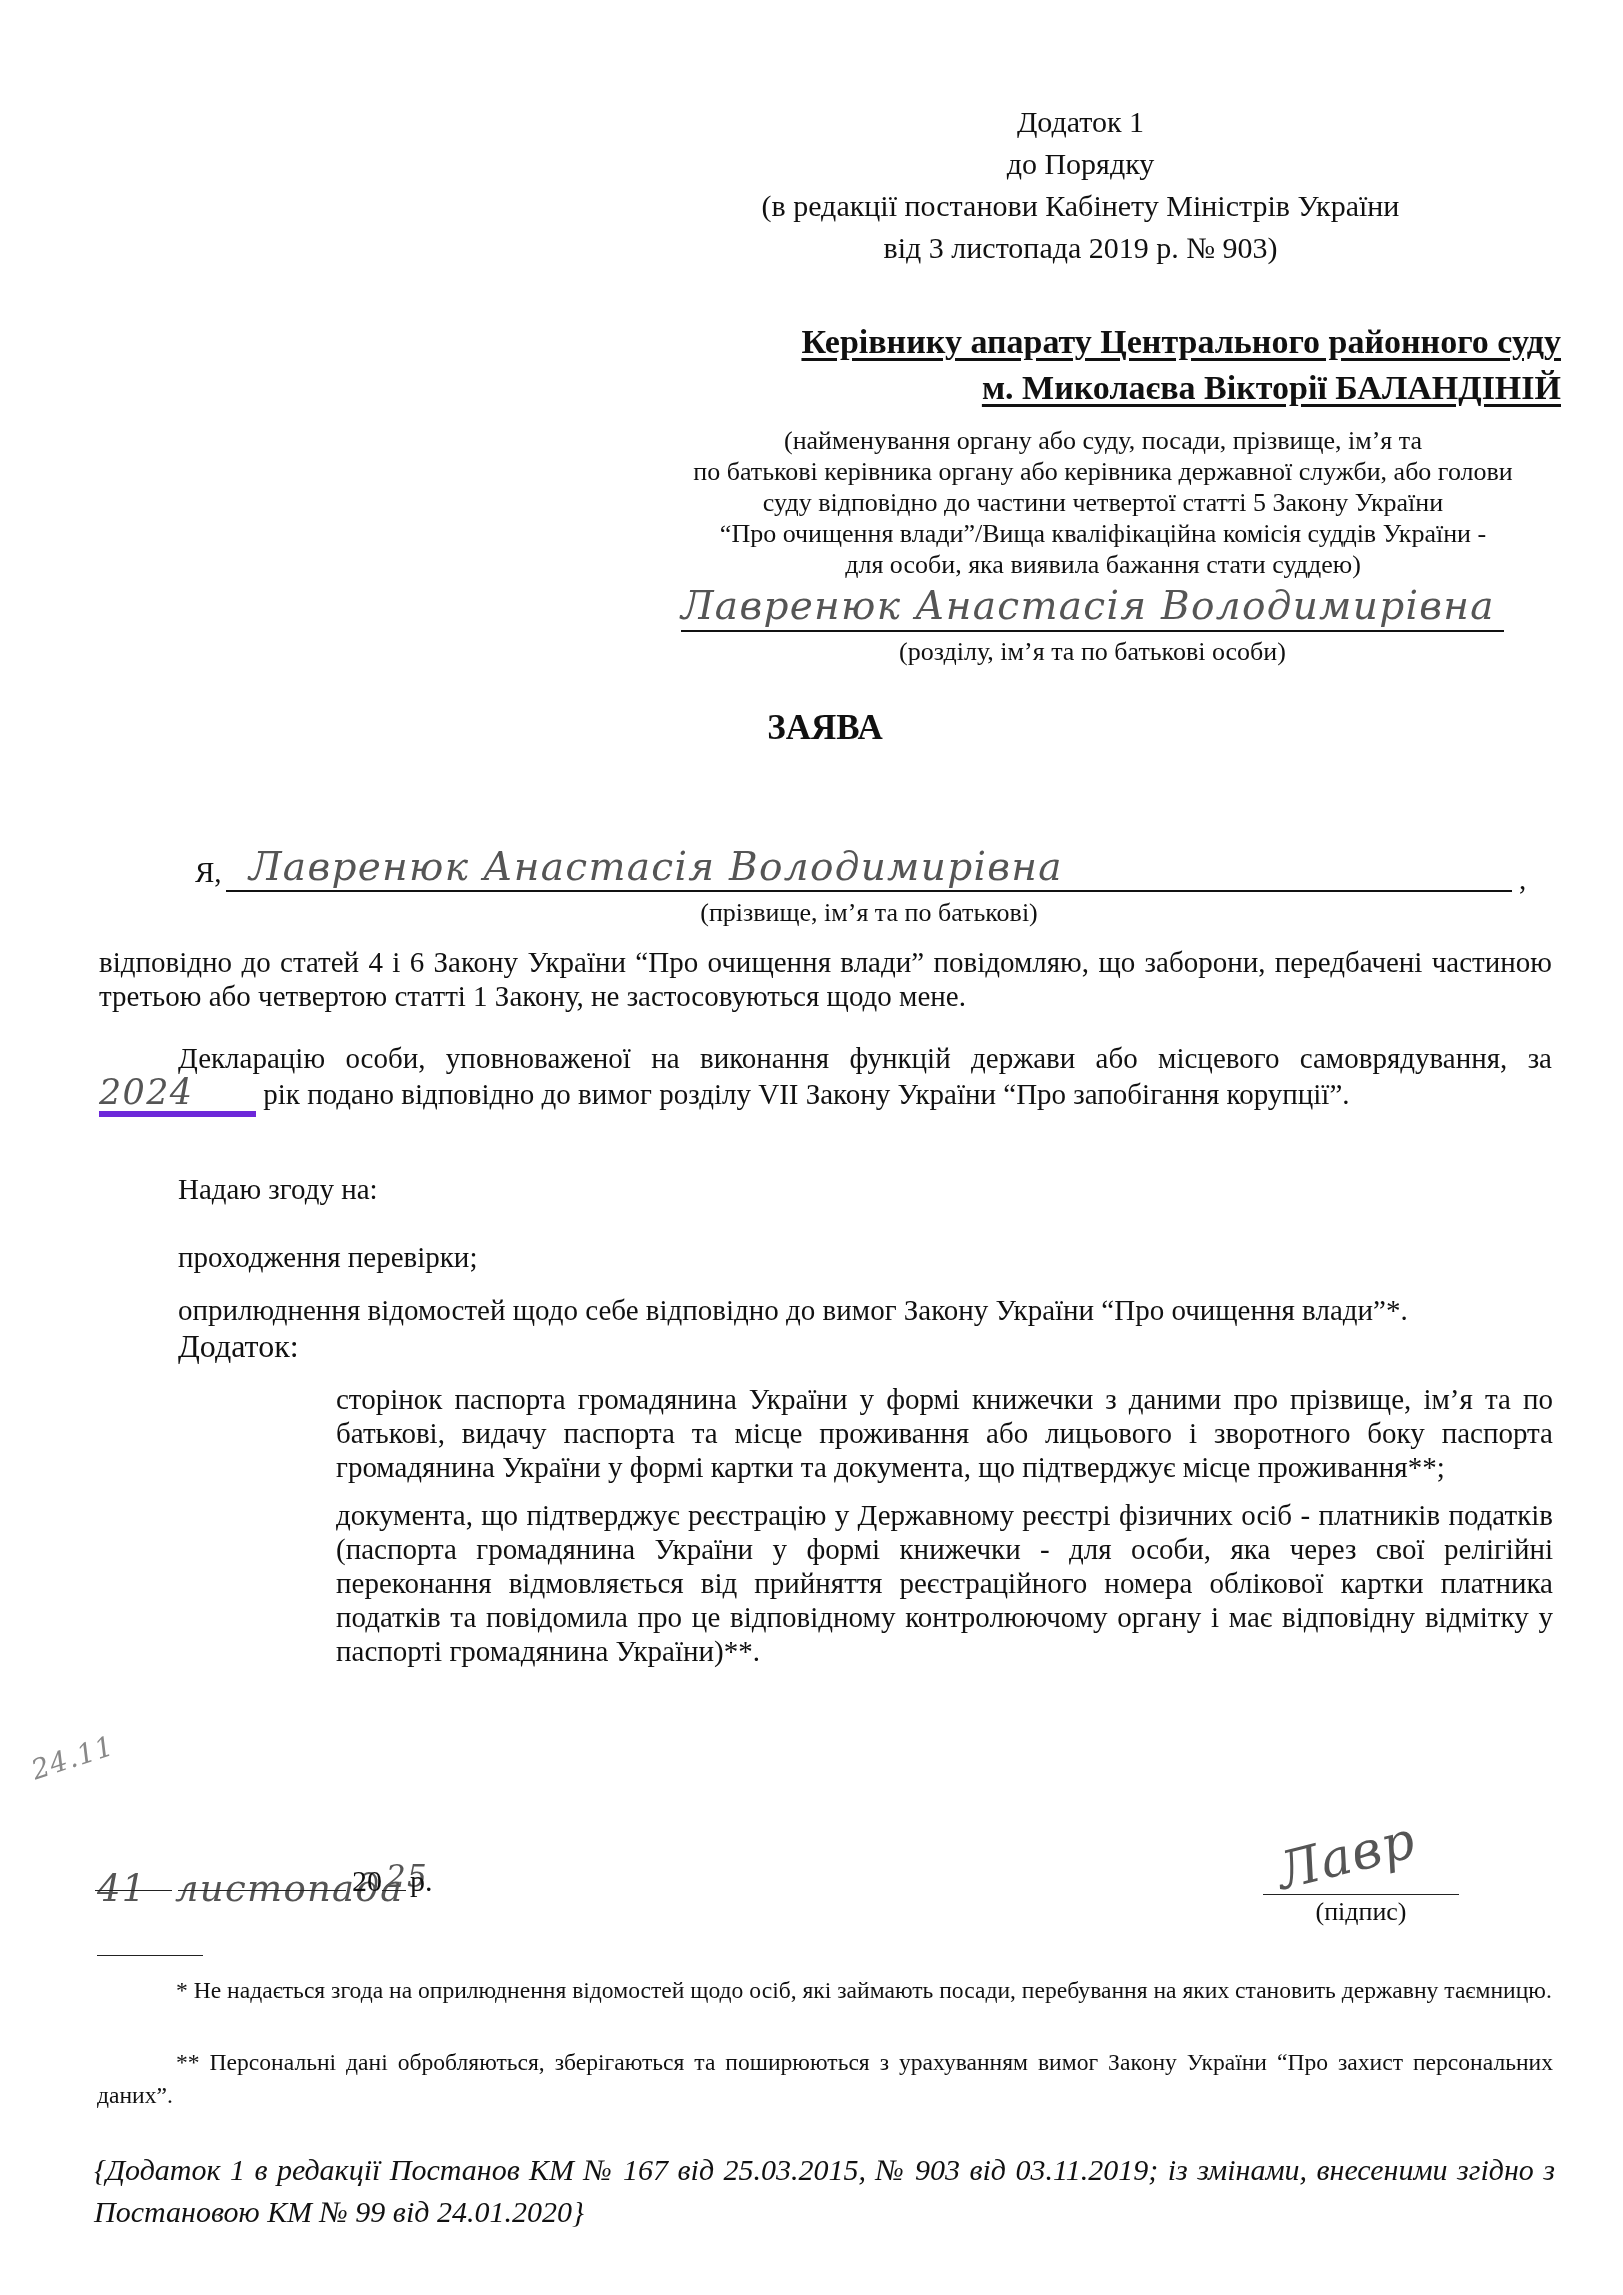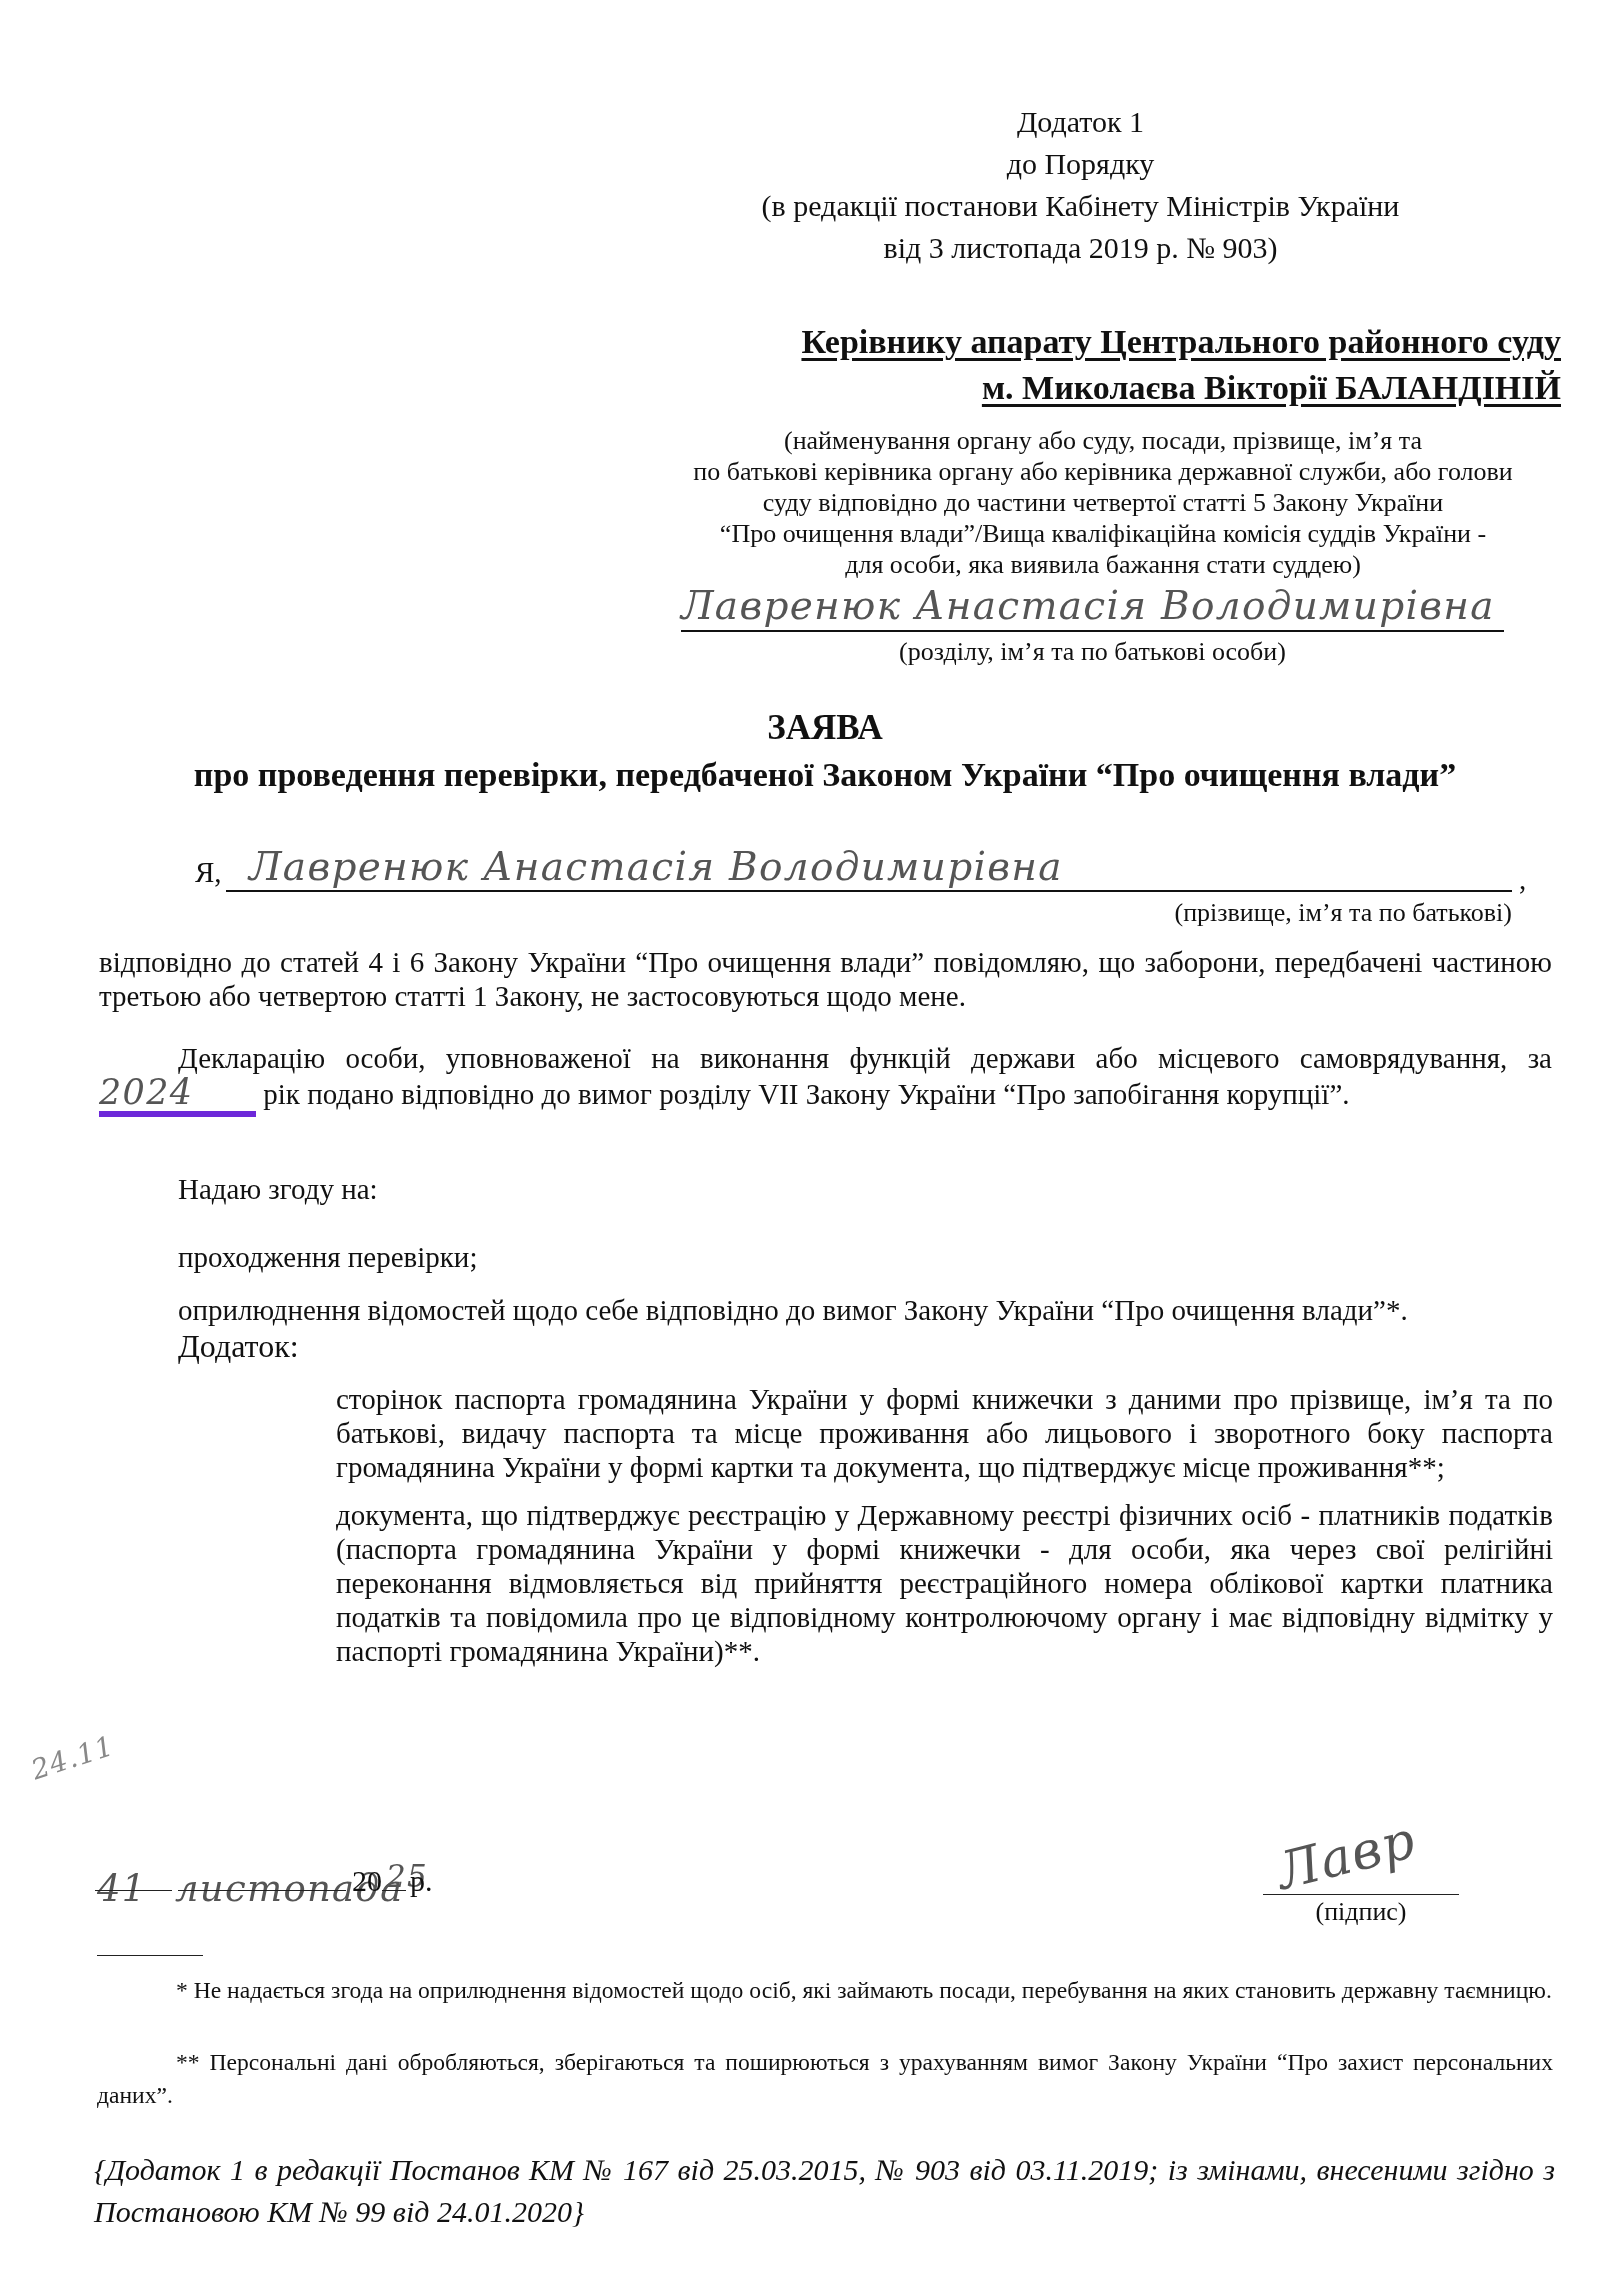--- a/index.html
+++ b/index.html
@@ -32,21 +32,21 @@
   
   #title { left: 92px; top: 704px; width: 1466px; text-align: center; font-weight: bold; }
   #title .h1 { font-size: 35px; line-height: 47px; }
   #title .h2 { font-size: 34px; line-height: 47px; }
 
   
   #ya-label { left: 195px; top: 856px; font-size: 29px; }
   #ya-name { left: 249px; top: 844px; width: 851px; font-size: 39px; }
   #ya-line { left: 226px; top: 890px; width: 1286px; }
   #ya-comma { left: 1519px; top: 863px; font-size: 29px; }
-  #ya-caption { left: 226px; top: 897px; width: 1286px; font-size: 26px; line-height: 31px; text-align: right; }
+  #ya-caption { left: 226px; top: 897px; width: 1286px; font-size: 26px; line-height: 31px; text-align: center; }
 
   
   #p1 { left: 99px; top: 945px; width: 1453px; }
   #p2 { left: 99px; top: 1041px; width: 1453px; }
   #p2 .indent { padding-left: 79px; }
   #p2-year-wrap { display: inline-block; position: relative; width: 157px; border-bottom: 6px solid #6d28d9; text-align: right; }
   #p2-year { font-size: 35px; }
   #consent { left: 178px; top: 1172px; }
   #consent-1 { left: 178px; top: 1240px; }
   #p3 { left: 99px; top: 1293px; width: 1453px; }
@@ -105,21 +105,20 @@
   <div>“Про очищення влади”/Вища кваліфікаційна комісія суддів України -</div>
   <div>для особи, яка виявила бажання стати суддею)</div>
 </div>
 
 <div id="person-name" class="abs hand">Лавренюк Анастасія Володимирівна</div>
 <div id="person-line" class="rule"></div>
 <div id="person-caption" class="abs">(розділу, ім’я та по батькові особи)</div>
 
 <div id="title" class="abs">
   <div class="h1">ЗАЯВА</div>
-  <div class="h2">про проведення перевірки, передбаченої Законом України “Про очищення влади”</div>
 </div>
 
 <div id="ya-label" class="abs">Я,</div>
 <div id="ya-name" class="abs hand">Лавренюк Анастасія Володимирівна</div>
 <div id="ya-line" class="rule"></div>
 <div id="ya-comma" class="abs">,</div>
 <div id="ya-caption" class="abs">(прізвище, ім’я та по батькові)</div>
 
 <div id="p1" class="abs t justify">відповідно до статей 4 і 6 Закону України “Про очищення влади” повідомляю, що заборони, передбачені частиною третьою або четвертою статті 1 Закону, не застосовуються щодо мене.</div>
 

